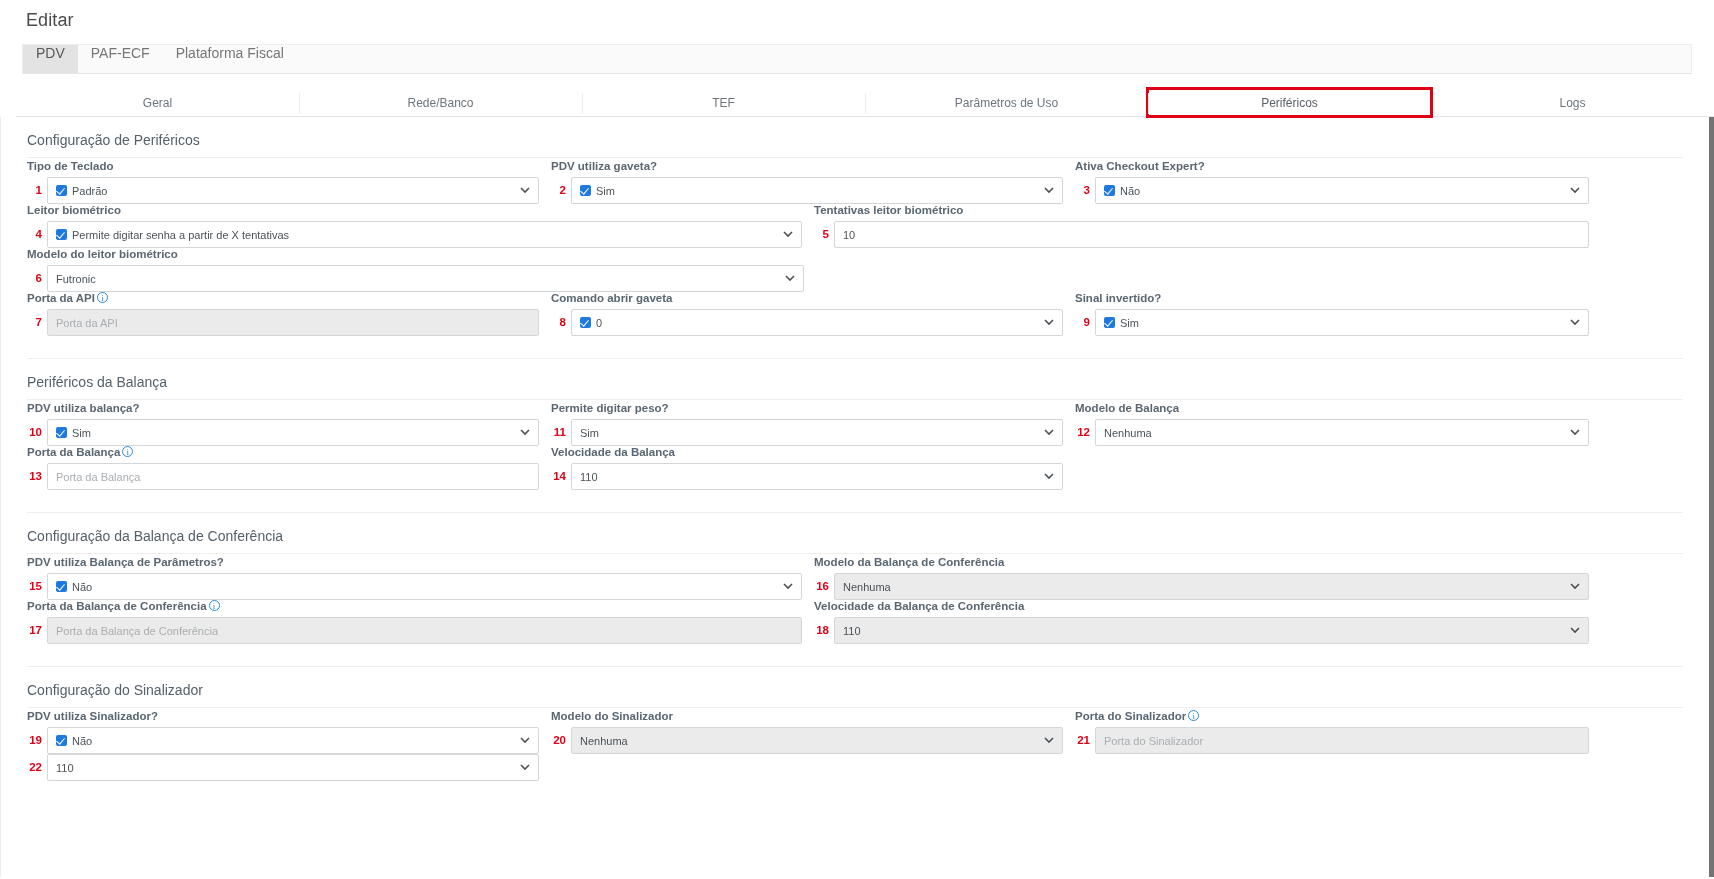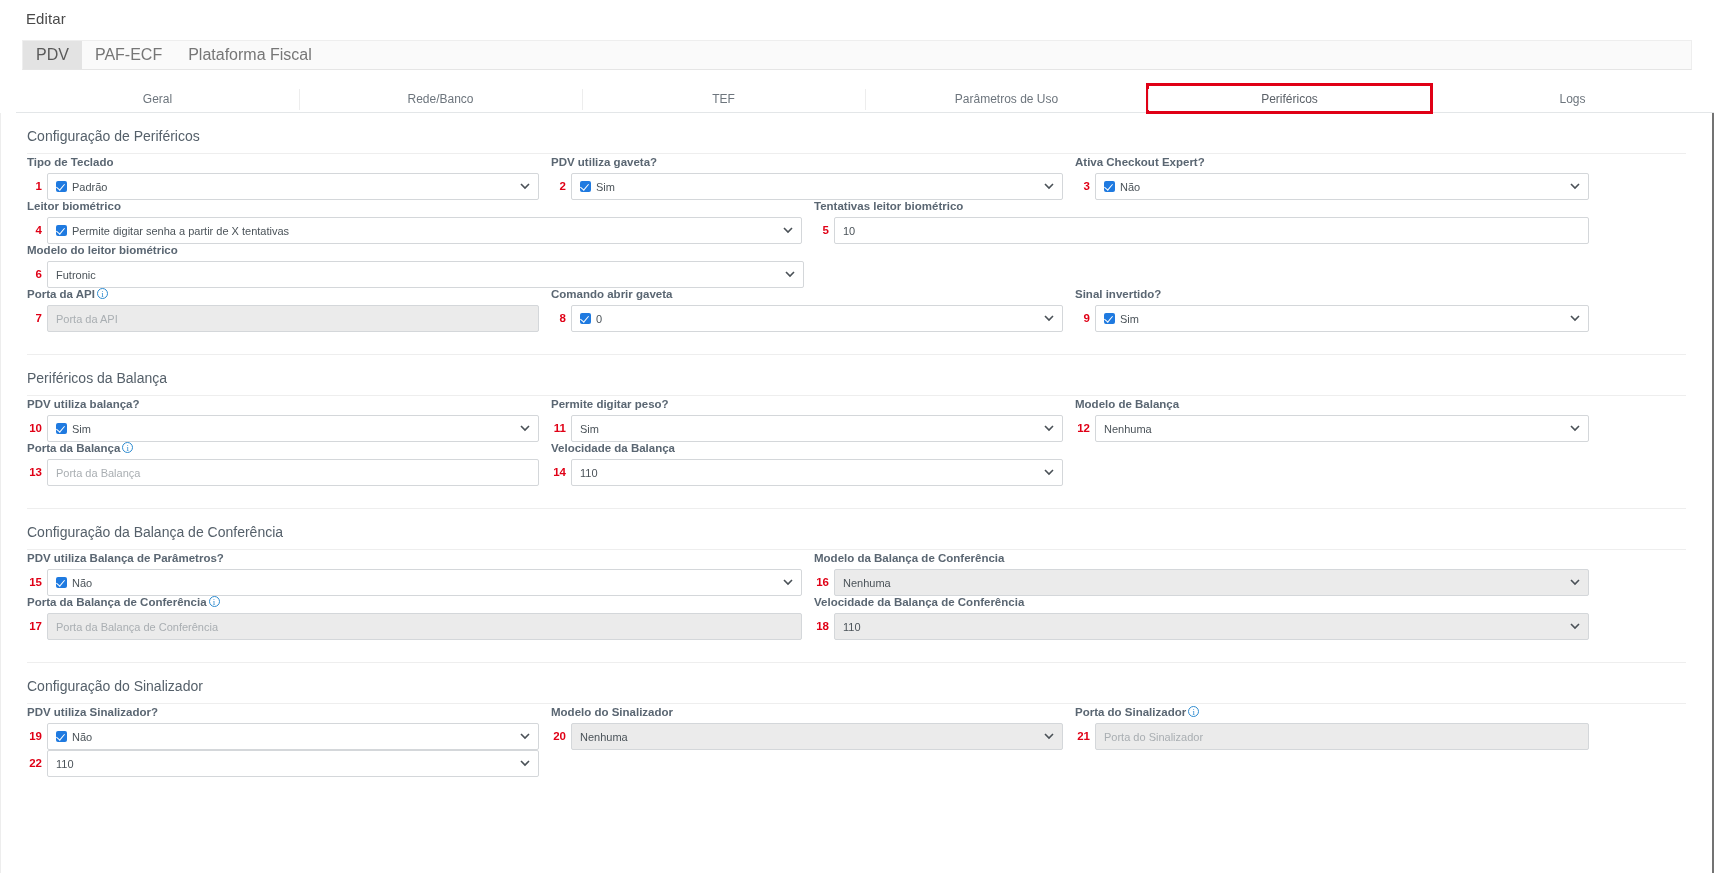--- a/index.html
+++ b/index.html
@@ -8,40 +8,40 @@
     margin: 0; padding: 0;
     width: 1714px; height: 879px;
     background: #ffffff;
     font-family: "Liberation Sans", sans-serif;
     color: #3d4852;
     overflow: hidden;
   }
 
   
   .page-title {
-    font-size: 15px;
+    font-size: 18px;
     color: #4a4a4a;
     padding: 10px 0 0 26px;
     letter-spacing: .1px;
   }
 
   
   .toptabs {
     margin: 13px 22px 0 22px;
     height: 30px;
     background: #fafafa;
     border: 1px solid #eeeeee;
     border-bottom: 1px solid #e5e5e5;
     display: flex;
     align-items: stretch;
   }
   .toptab {
-    display: flex; align-items: center;
+    display: flex; 
     padding: 0 13px;
-    font-size: 16px;
+    font-size: 14px;
     color: #767676;
     cursor: pointer;
     white-space: nowrap;
   }
   .toptab.active {
     background: #e3e3e3;
     color: #5a5a5a;
   }
 
   
@@ -71,21 +71,21 @@
     outline: 3px solid #e00016;
     outline-offset: -1px;
     background: #ffffff;
     z-index: 4;
     color: #5b6168;
   }
 
   
   .content {
     border-left: 1px solid #ededed;
-    border-right: 2px solid #737373;
+    border-right: 5px solid #737373;
     min-height: 760px;
   }
   .section {
     padding: 0 26px;
   }
   .section-title {
     font-size: 14px;
     color: #55606a;
     padding: 15px 0 9px 0;
     border-bottom: 1px solid #eeeeee;

